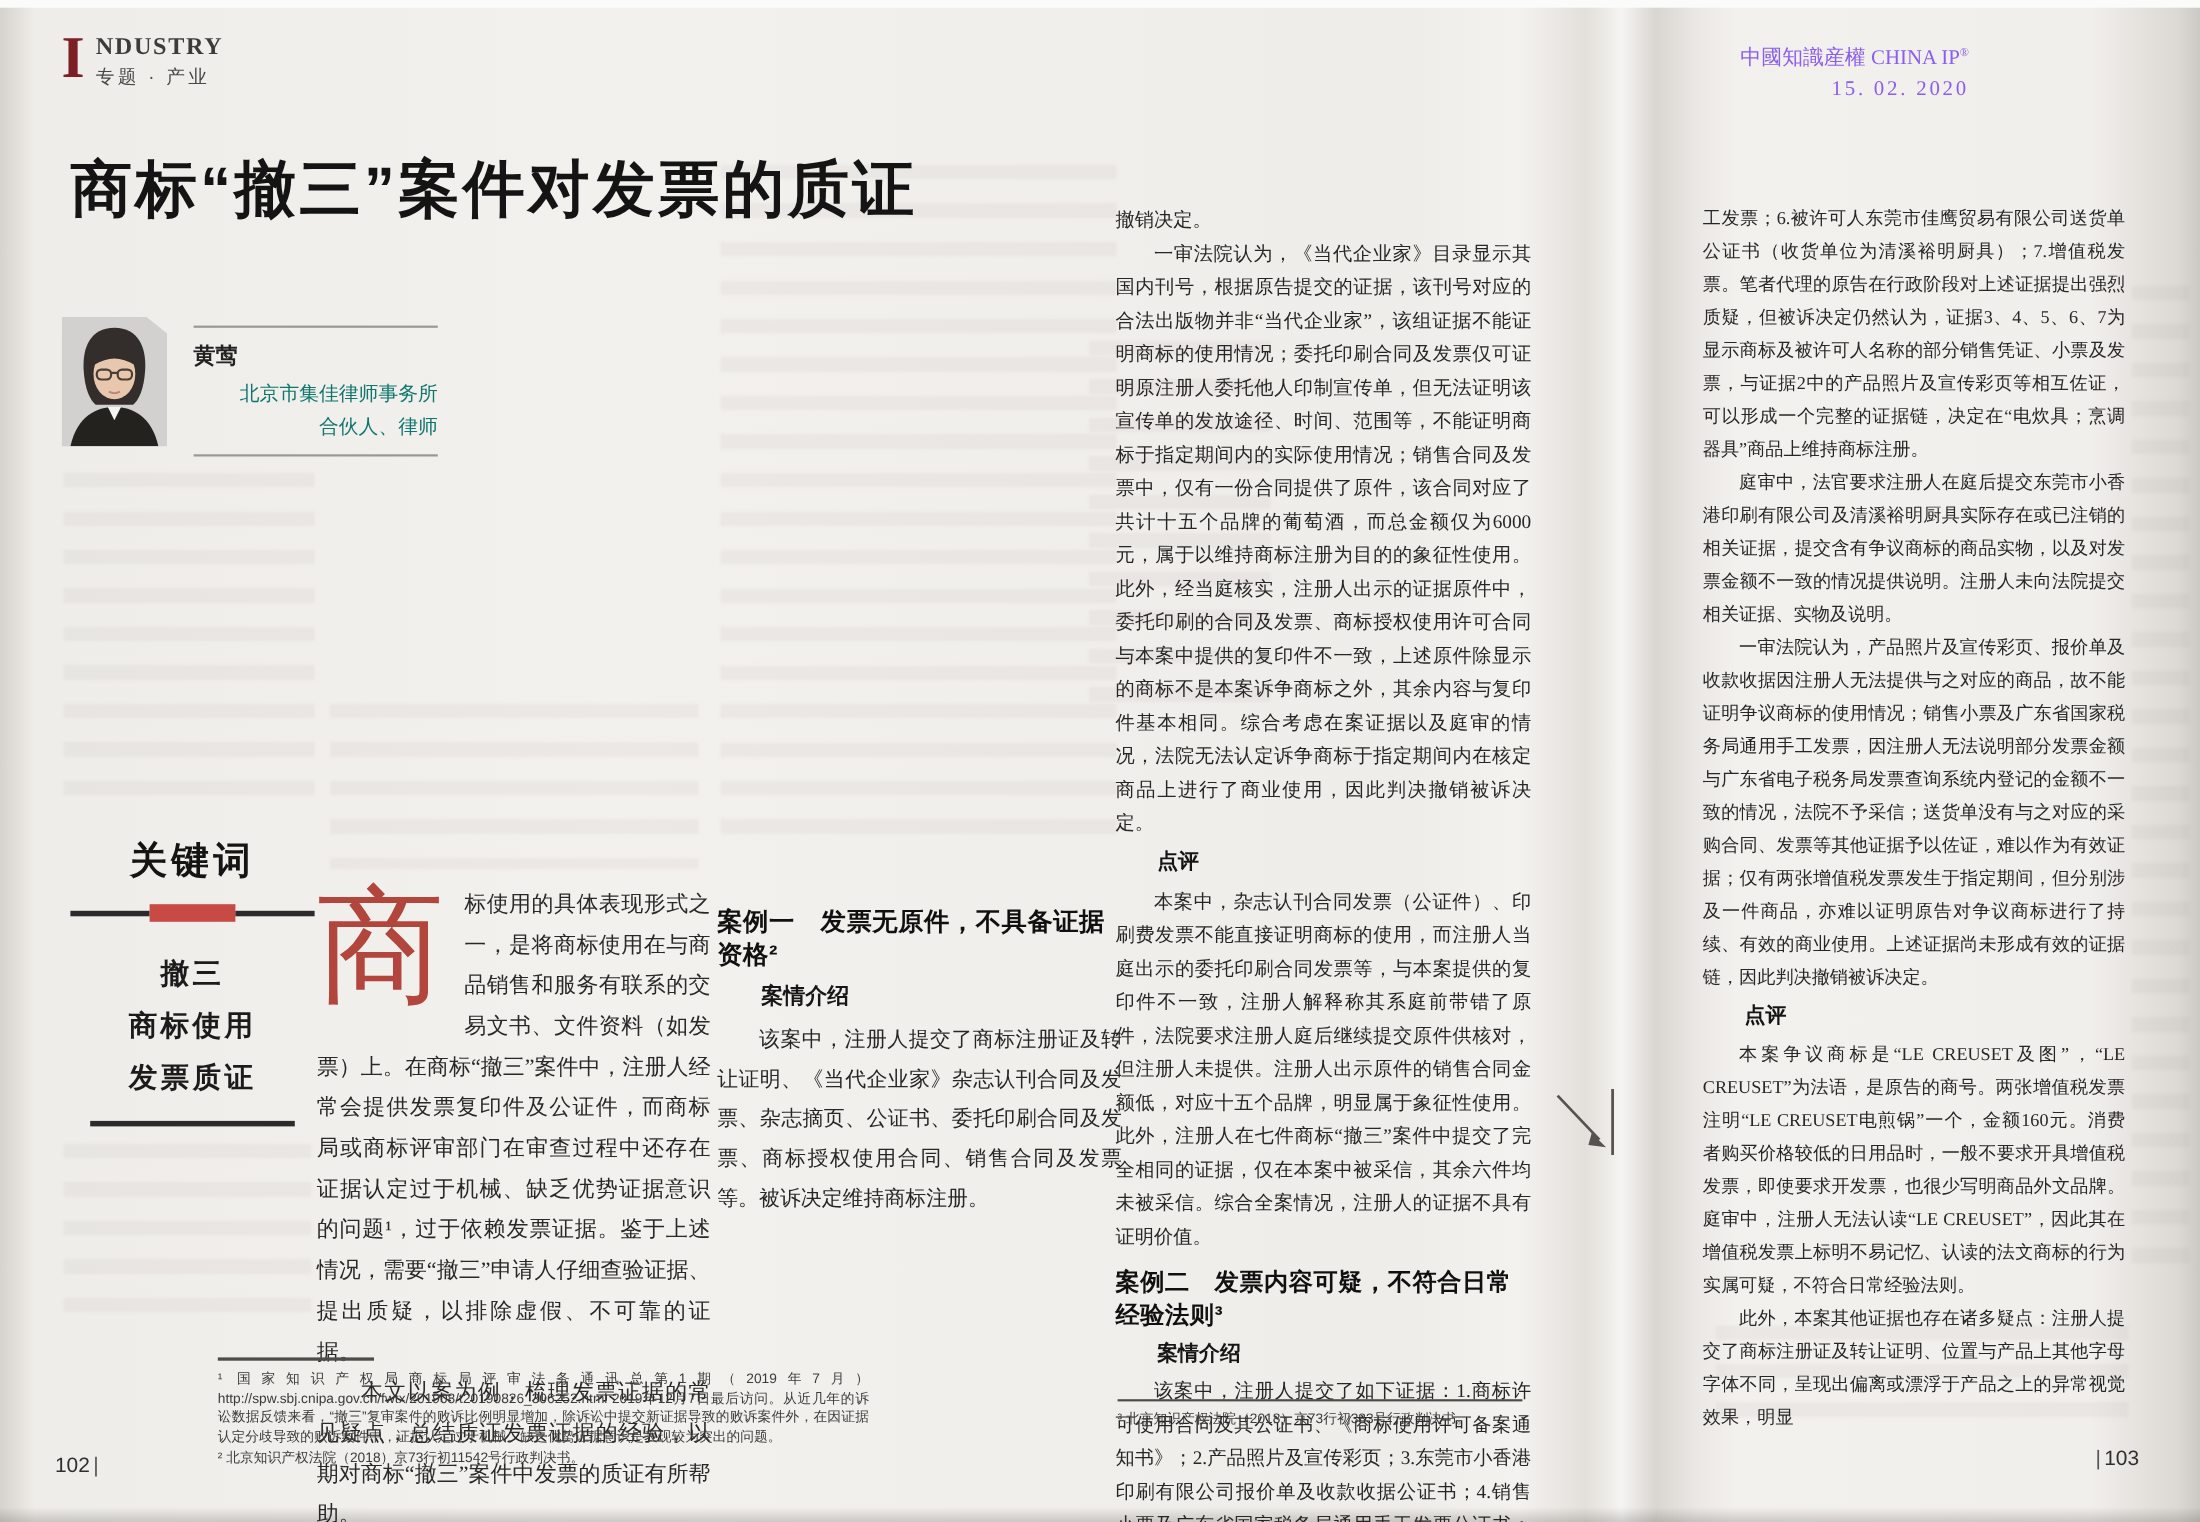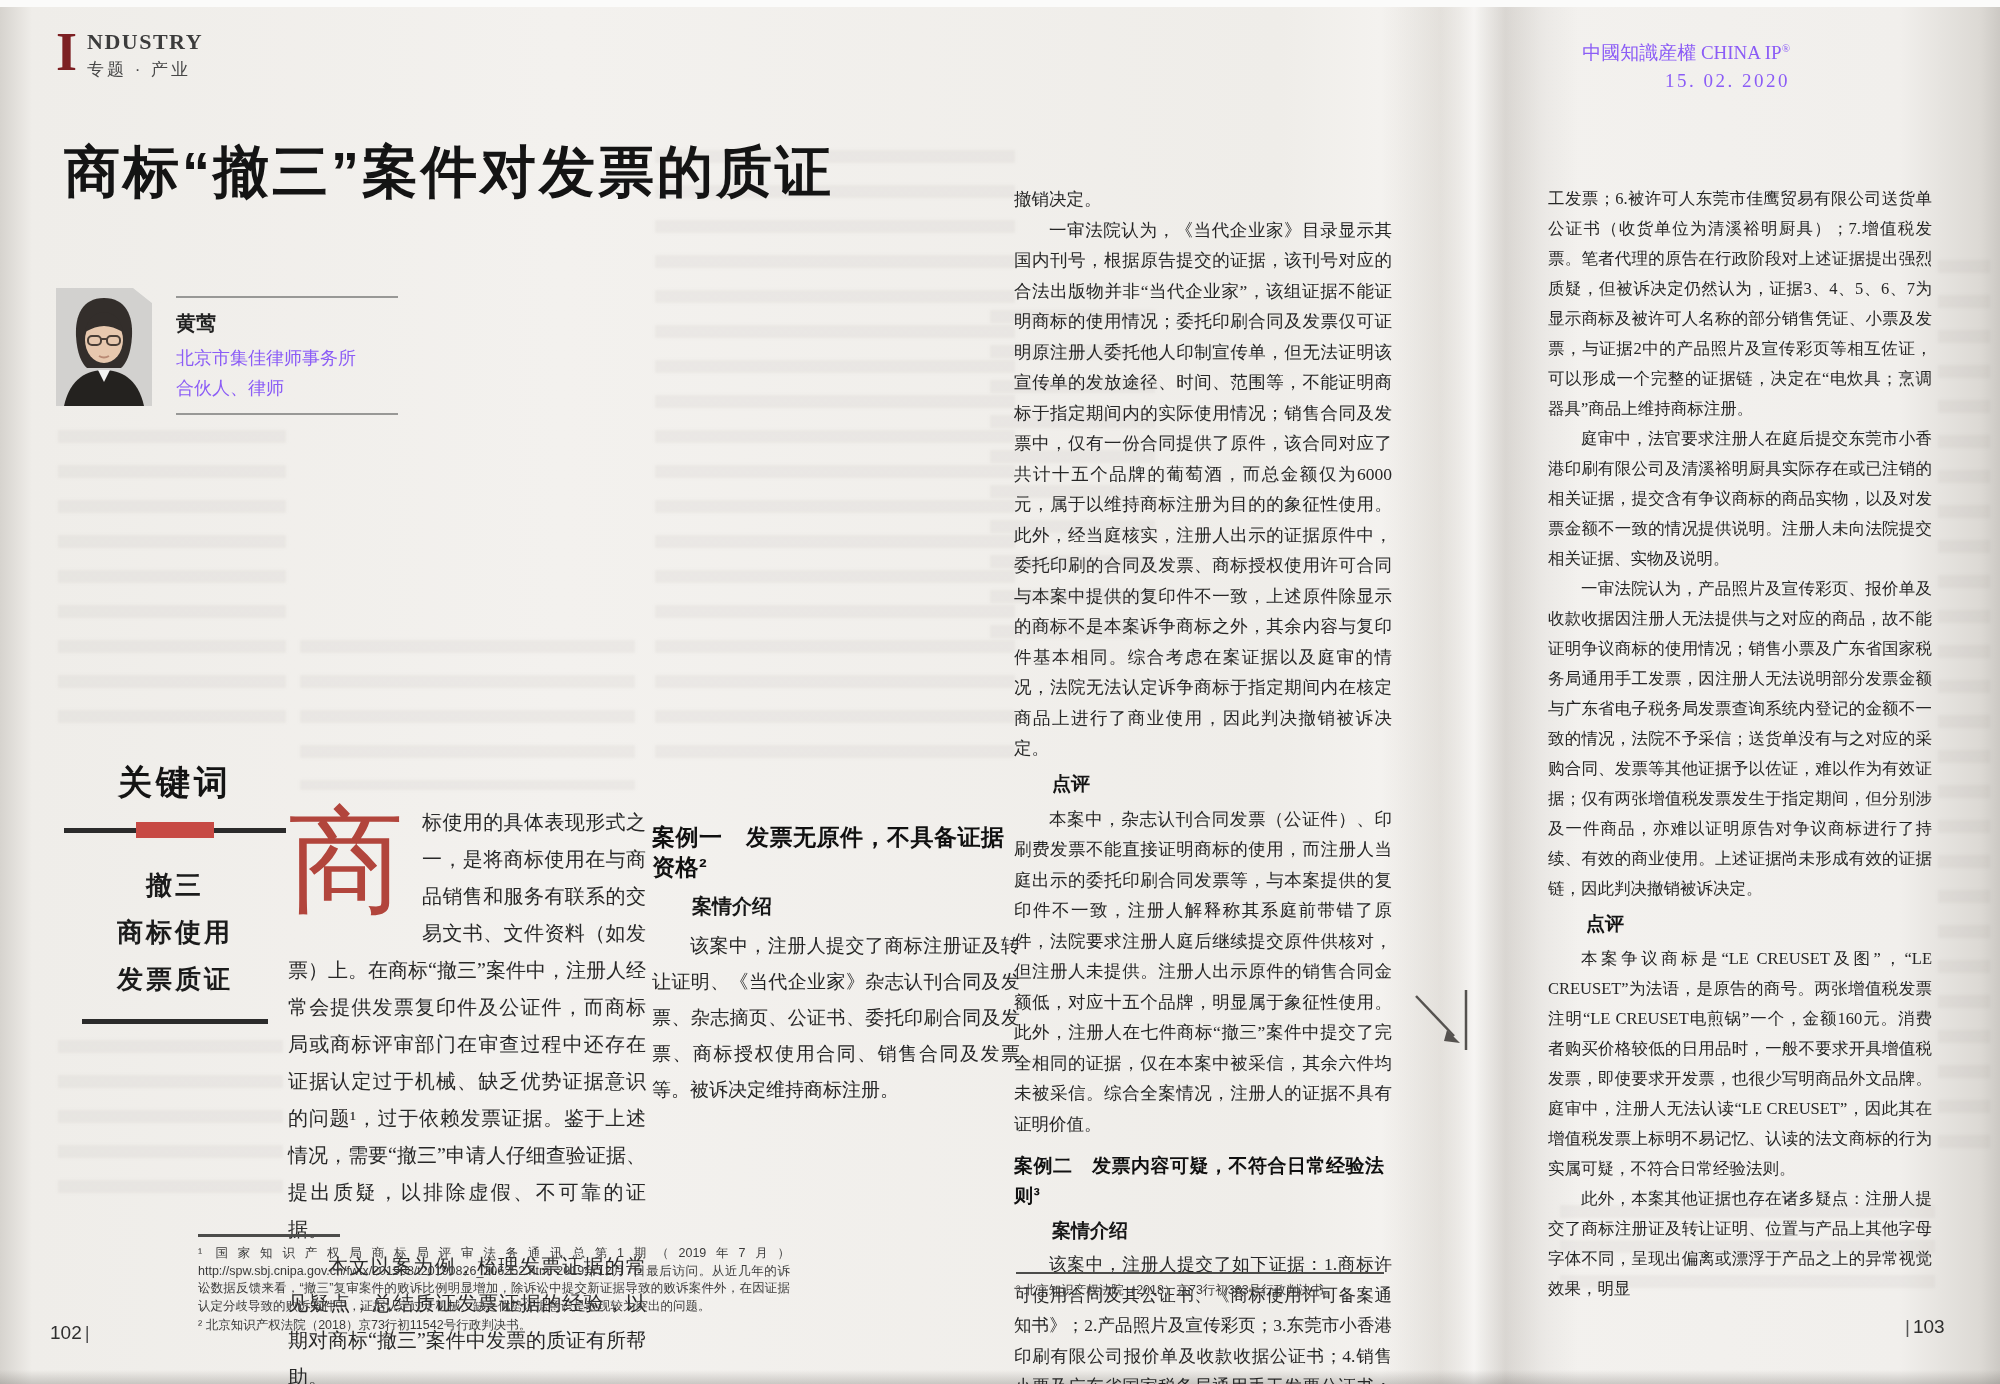--- a/index.html
+++ b/index.html
@@ -39,21 +39,21 @@
   #title { left:64px; top:136px; width:1100px;
     font:700 56px/72px "Liberation Sans","DejaVu Sans",sans-serif;
     color:#141414; letter-spacing:3px; }
 
   #author-photo { left:56px; top:288px; width:96px; height:118px;
     background:linear-gradient(180deg,#dbdbd9,#bfbfbd);
     clip-path:polygon(0 0,80% 0,100% 13%,100% 100%,0 100%); }
   #author-info { left:176px; top:296px; width:222px; }
   .a-rule { height:2px; background:#989896; }
   .a-name { font:700 20px "Liberation Sans","DejaVu Sans",sans-serif; color:#222; margin:12px 0 6px; }
-  .a-line { font:18px/30px "Liberation Sans","DejaVu Sans",sans-serif; color:#8b5cf6; }
+  .a-line { font:18px/30px "Liberation Sans","DejaVu Sans",sans-serif; color:#0f766e;text-align:right; }
   .a-rule.bottom { margin-top:10px; }
 
   
   #keywords { left:56px; top:760px; width:238px; text-align:center; }
   .kw-label { font:700 34px "Liberation Sans","DejaVu Sans",sans-serif; color:#141414; letter-spacing:4px; }
   .kw-rule { display:flex; align-items:center; margin:16px 8px 24px; }
   .kw-rule .bar { flex:1; height:5px; background:#2b2b2b; }
   .kw-rule .red { width:78px; height:16px; background:#c74a44; }
   .kw-item { font:700 26px/47px "Liberation Serif","DejaVu Serif",serif; color:#1b1b1b; letter-spacing:3px; }
   .kw-bottom { height:5px; background:#2b2b2b; margin:16px 26px 0; }
@@ -68,21 +68,21 @@
   .dropcap { float:left; width:126px; height:116px; margin:6px 8px 0 0;
     font:400 116px/104px "Liberation Serif","DejaVu Serif",serif; color:#b2453c; }
 
   #col2 { left:652px; top:822px; width:368px; font-size:19px; line-height:36px; }
 
   #col3 { left:1014px; top:184px; width:378px; font-size:17.5px; line-height:30.5px; }
   #col4 { left:1548px; top:184px; width:384px; font-size:16.5px; line-height:30px; }
 
   .case-heading { font:700 23px/30px "Liberation Sans","DejaVu Sans",sans-serif;
     color:#101010; letter-spacing:0.5px; text-align:left; margin:0 0 10px; }
-  #col3 .case-heading { font-size:19px; margin:12px 0 6px; }
+  #col3 .case-heading { font-size:22px; margin:12px 0 6px; }
   .case-sub { font:700 20px/28px "Liberation Sans","DejaVu Sans",sans-serif;
     color:#161616; text-indent:2em; text-align:left; margin:0 0 8px; }
   #col3 .case-sub { font-size:19px; margin:0 0 4px; }
   .review { font:700 19px/28px "Liberation Sans","DejaVu Sans",sans-serif;
     color:#141414; text-indent:2em; text-align:left; margin:6px 0; }
 
   
   #pq-arrow { left:1402px; top:990px; width:120px; height:70px; }
   #pullquote { left:1396px; top:1060px; width:148px; }
   .pq-rule { height:2px; background:#6d6d6b; margin-bottom:10px; }

